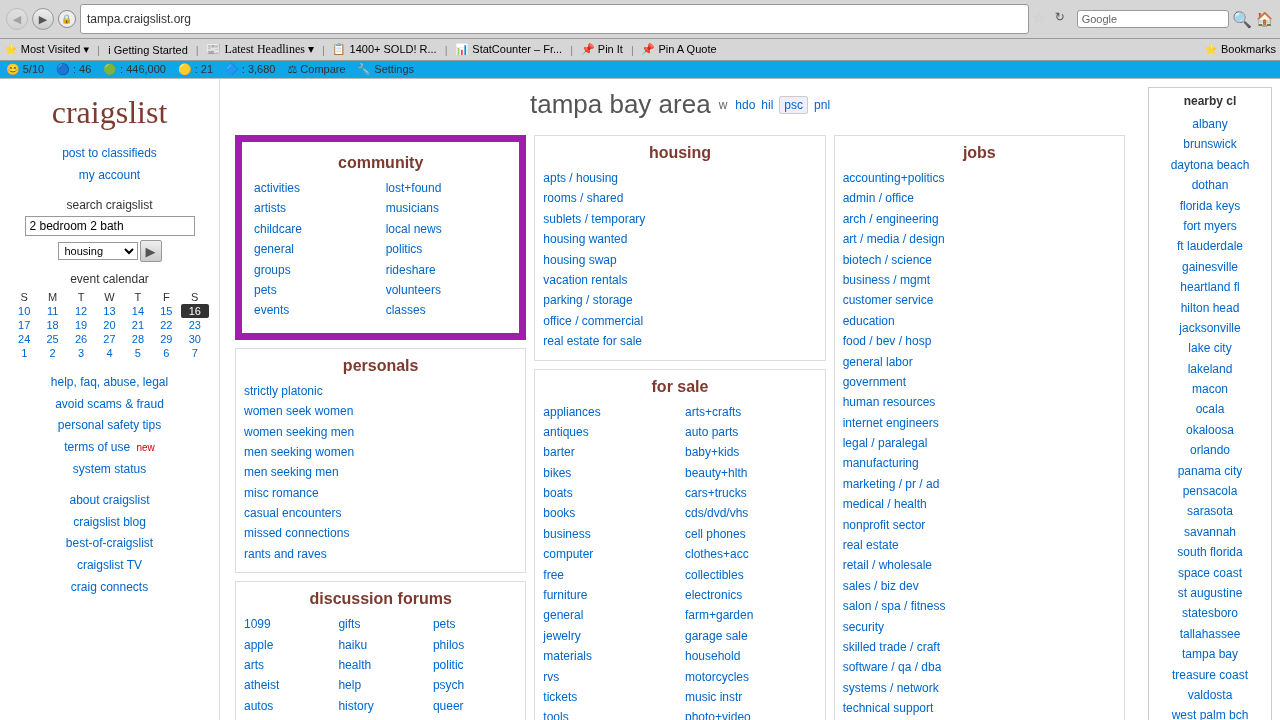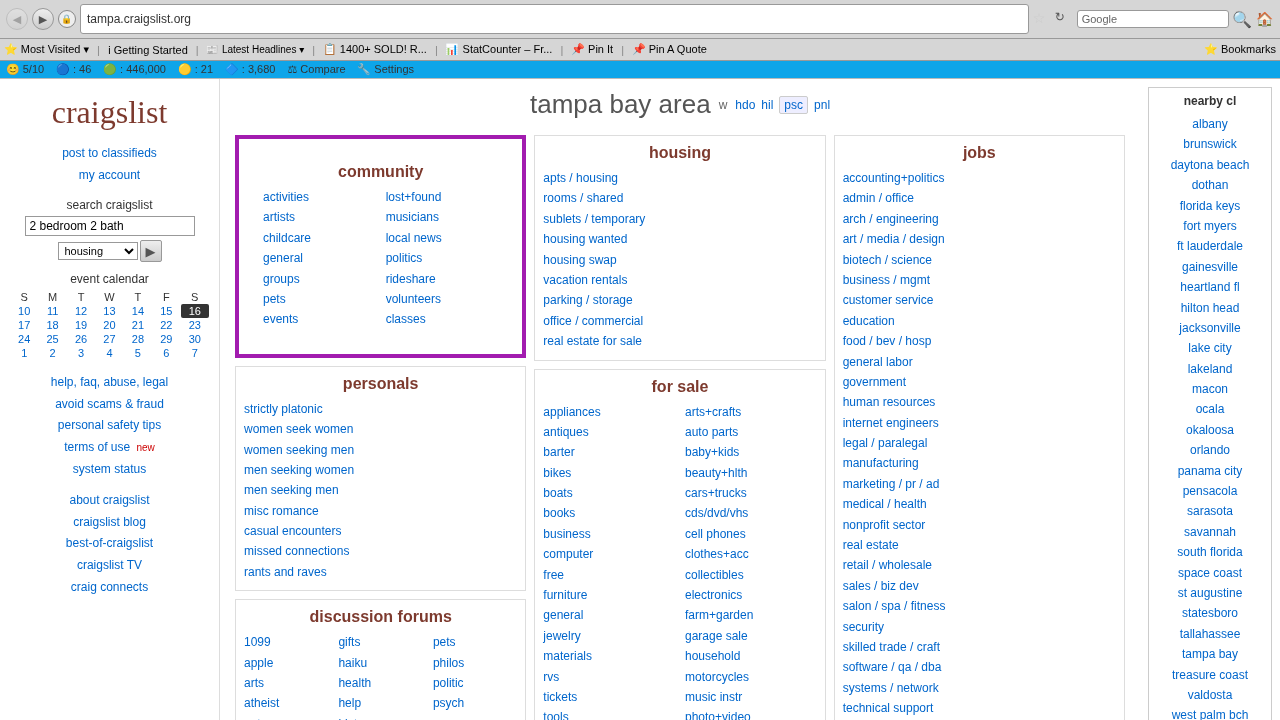--- a/index.html
+++ b/index.html
@@ -271,21 +271,21 @@
   </div>
   <div style="font-size:16px;cursor:pointer;">🔍</div>
   <div style="font-size:14px;cursor:pointer;">🏠</div>
 </div>
 
 <div class="browser-bookmarks-bar">
   <span style="cursor:pointer;font-size:11px;">⭐ Most Visited ▾</span>
   <span class="bm-sep">|</span>
   <span style="cursor:pointer;font-size:11px;">ℹ Getting Started</span>
   <span class="bm-sep">|</span>
-  <span style="cursor:pointer;font-size:10px;">📰 Latest Headlines ▾</span>
+  <span style="cursor:pointer;font-size:12px;font-family:Liberation Serif, serif;">📰 Latest Headlines ▾</span>
   <span class="bm-sep">|</span>
   <span style="cursor:pointer;font-size:11px;">📋 1400+ SOLD! R...</span>
   <span class="bm-sep">|</span>
   <span style="cursor:pointer;font-size:11px;">📊 StatCounter – Fr...</span>
   <span class="bm-sep">|</span>
   <span style="cursor:pointer;font-size:11px;">📌 Pin It</span>
   <span class="bm-sep">|</span>
   <span style="cursor:pointer;font-size:11px;">📌 Pin A Quote</span>
   <div style="flex:1;"></div>
   <span style="cursor:pointer;font-size:11px;">⭐ Bookmarks</span>
@@ -408,21 +408,21 @@
         <a>hil</a>
         <a style="border:1px solid #ccc;padding:1px 4px;border-radius:2px;background:#eef;">psc</a>
         <a>pnl</a>
       </div>
     </div>
 
     <div style="display:flex;gap:8px;">
 
       <div style="flex:1;min-width:200px;">
 
-        <div style="border:4px solid #a21caf;padding:24px;margin-bottom:8px;">
+        <div style="border:7px solid #a21caf;padding:12px;margin-bottom:8px;">
           <div class="cat-title">community</div>
           <div class="cat-cols">
             <div class="cat-col">
               <a class="cat-link">activities</a>
               <a class="cat-link">artists</a>
               <a class="cat-link">childcare</a>
               <a class="cat-link">general</a>
               <a class="cat-link">groups</a>
               <a class="cat-link">pets</a>
               <a class="cat-link">events</a>

